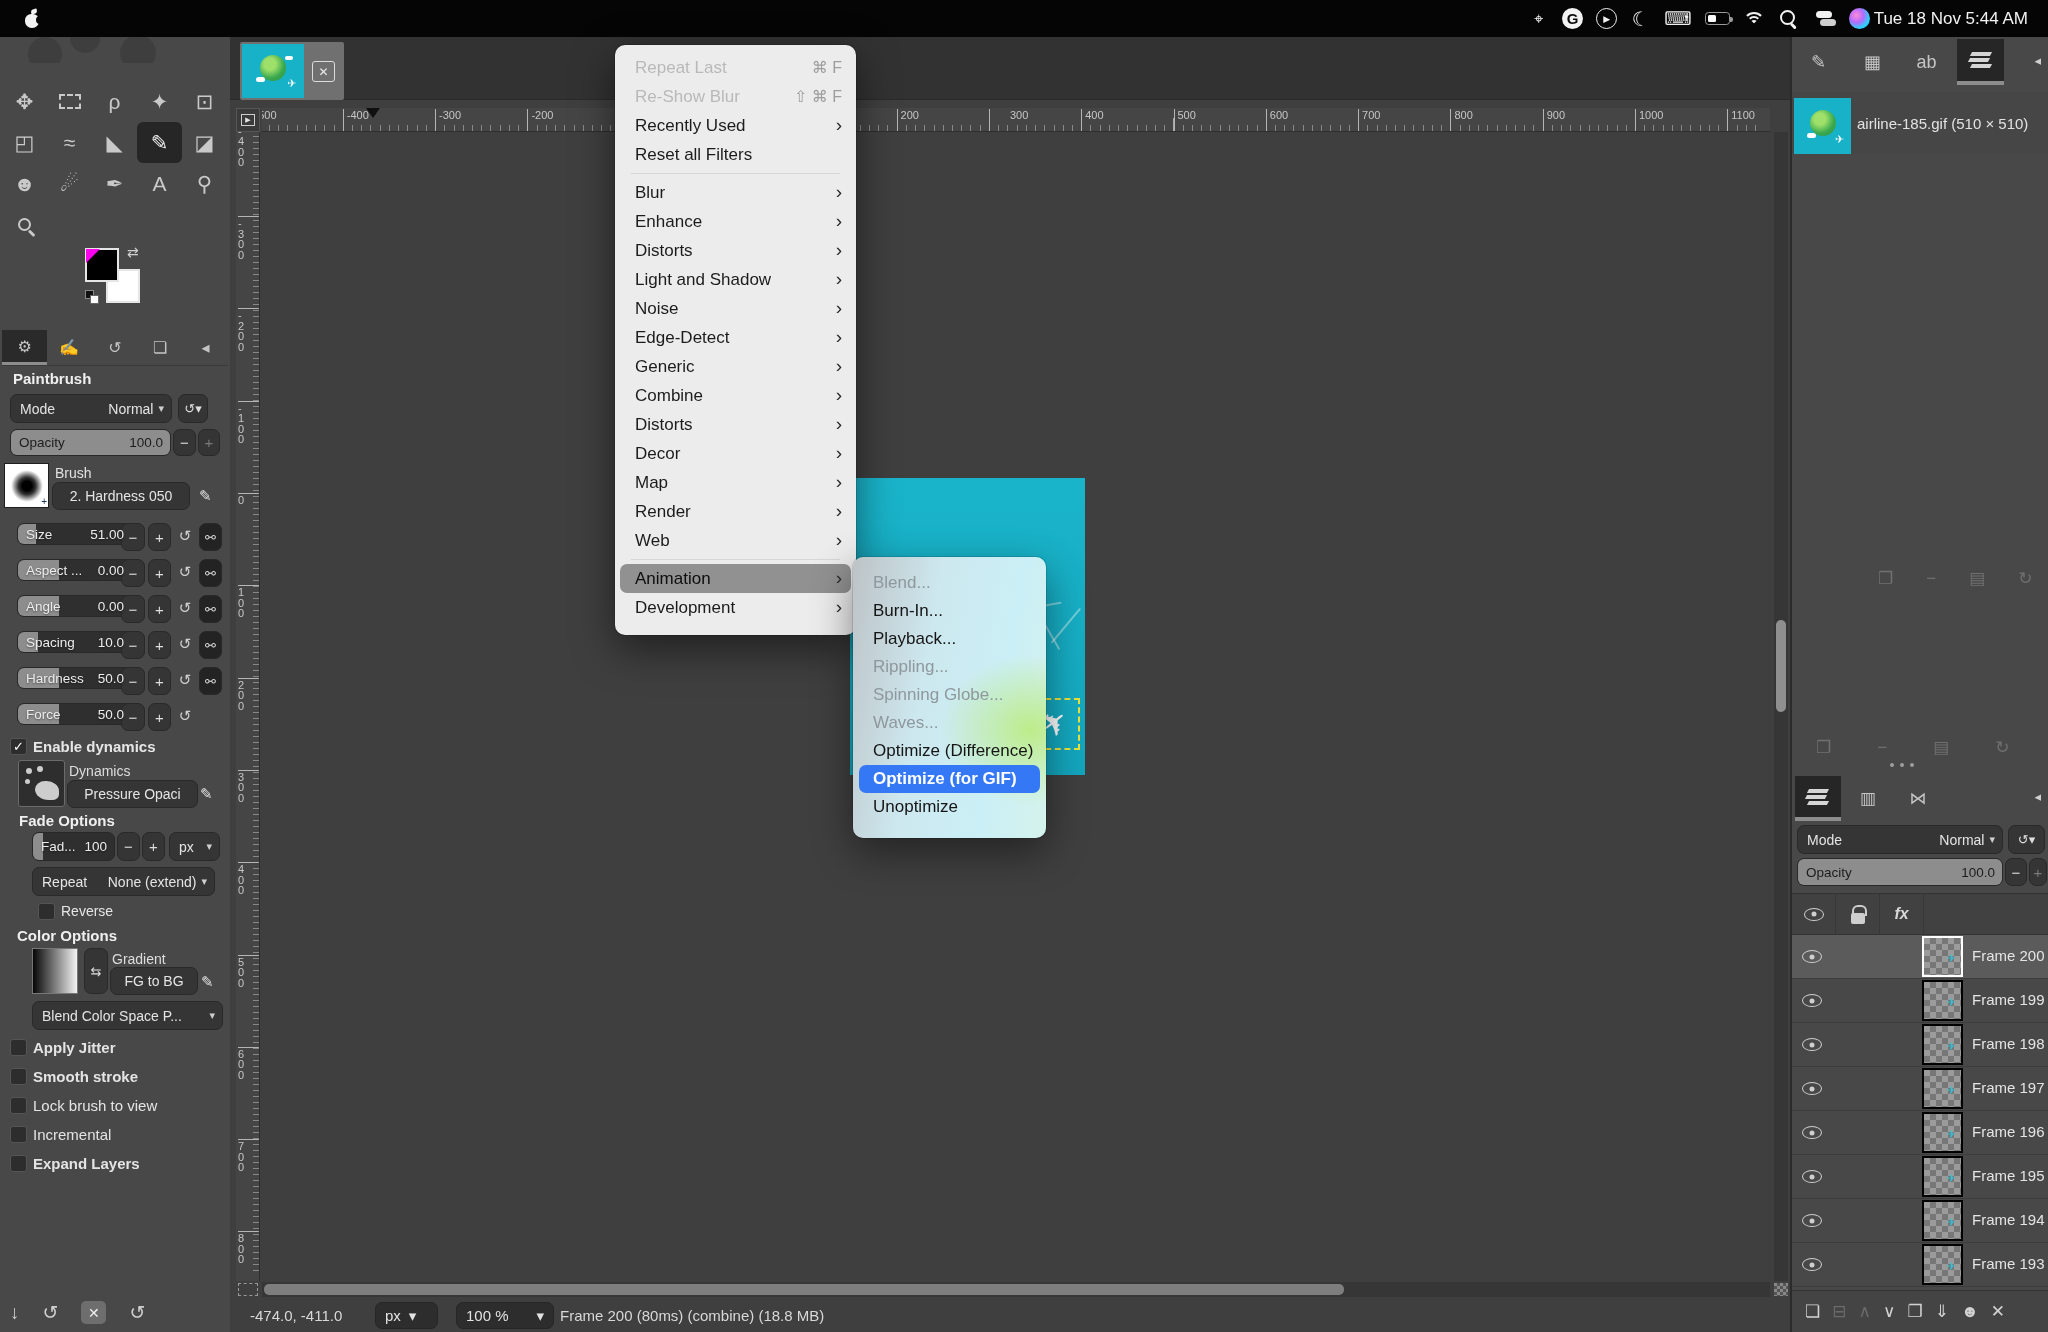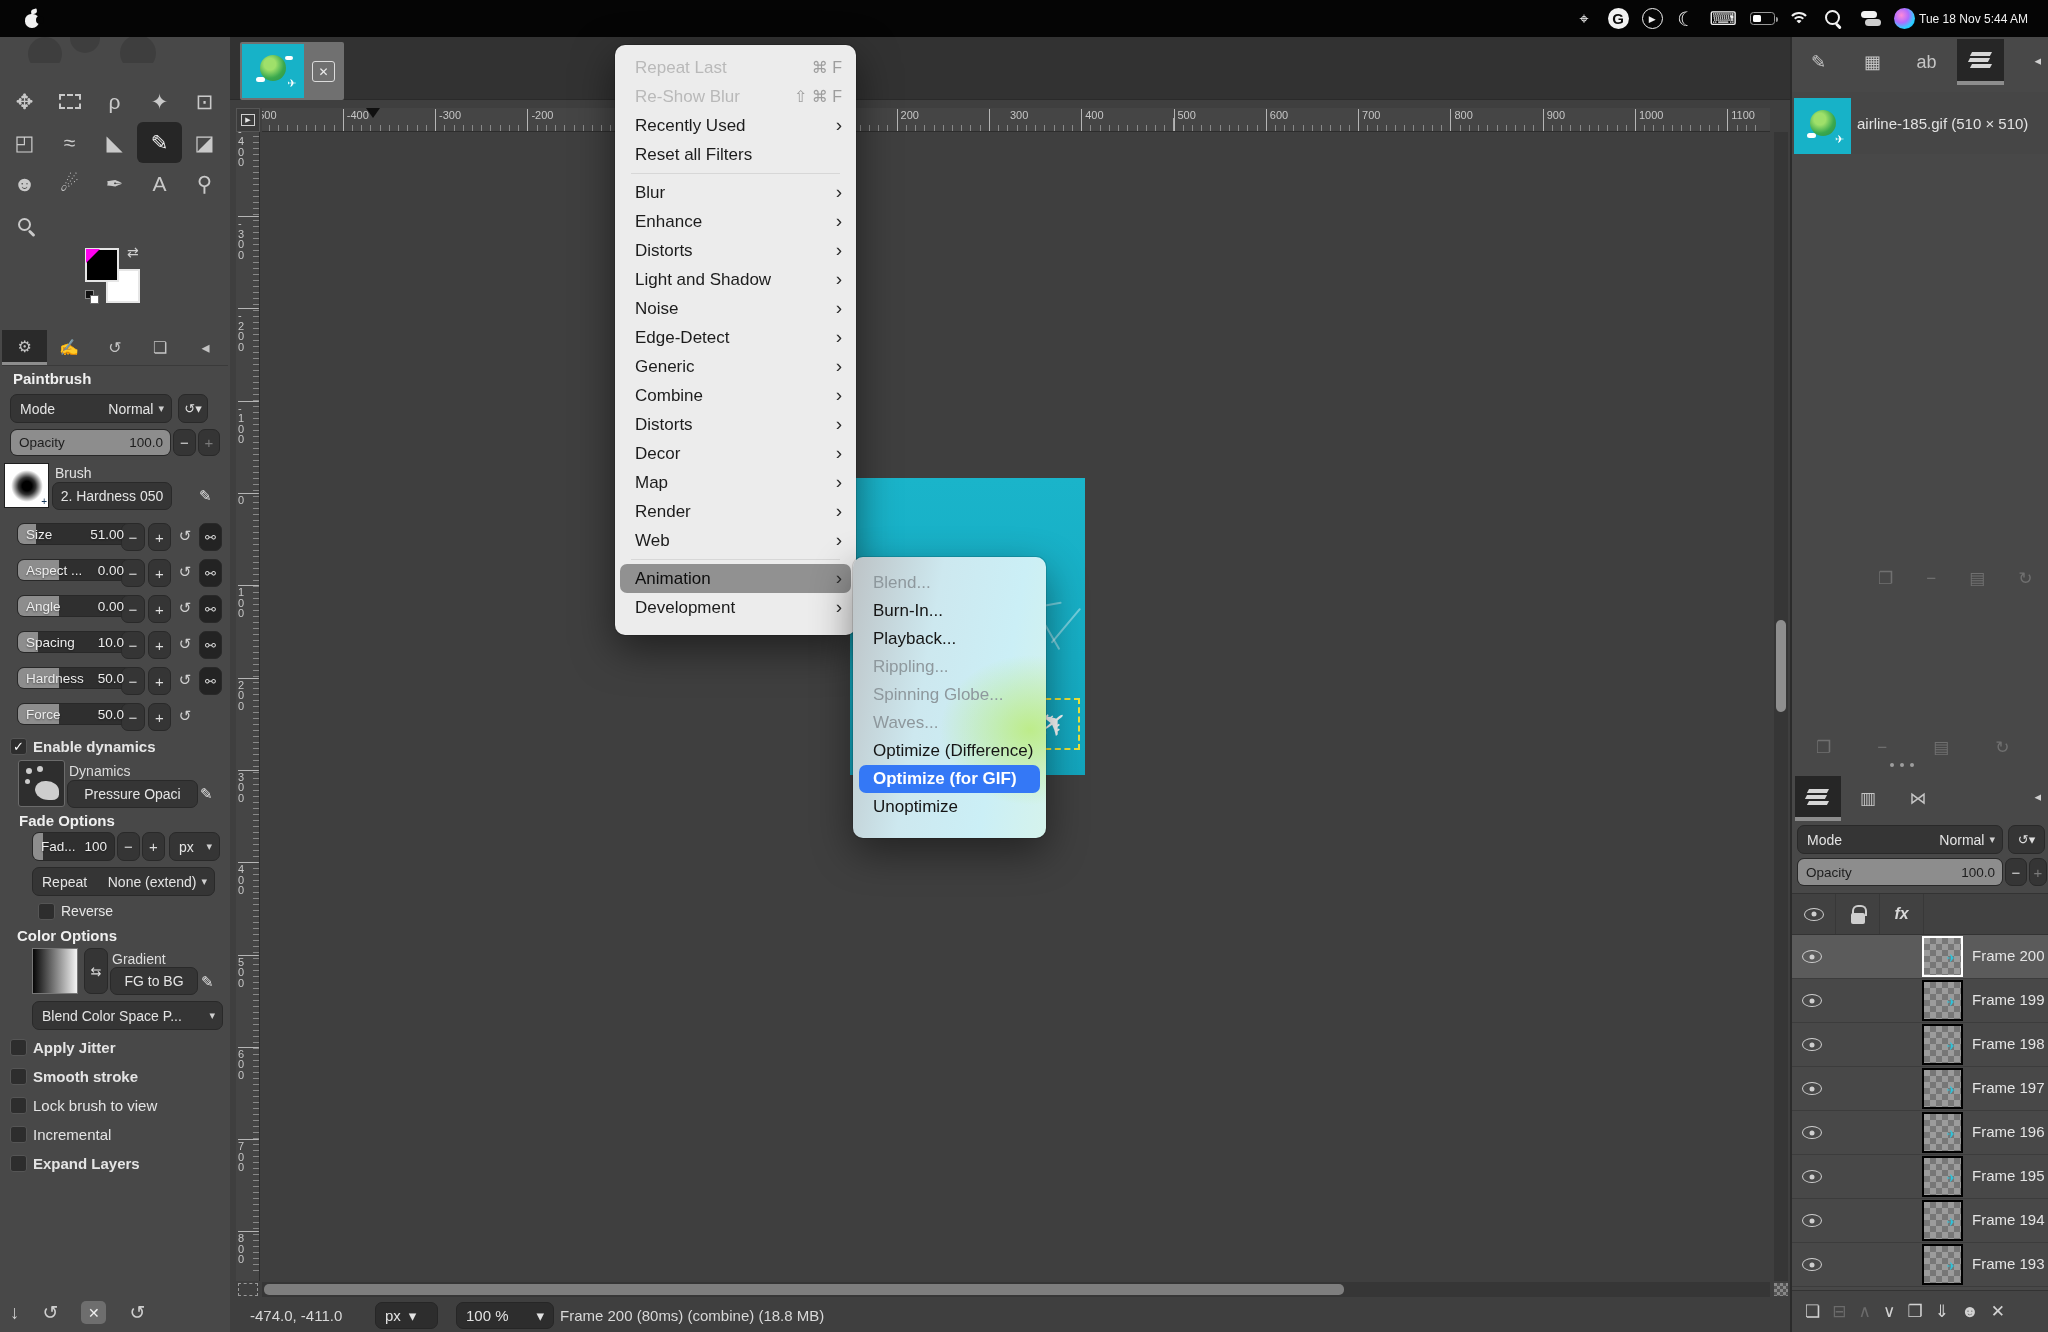--- a/index.html
+++ b/index.html
@@ -29,21 +29,21 @@
 .wifi-icon .a0{width:22px;height:22px;top:1px}
 .wifi-icon .a1{width:14px;height:14px;top:5.5px}
 .wifi-icon .a2{width:7px;height:8px;top:9.5px;border-width:3px}
 .search-icon{width:20px;height:20px}
 .search-icon::before{content:"";position:absolute;left:2px;top:1px;width:11px;height:11px;border:2px solid #f2f2f2;border-radius:50%}
 .search-icon::after{content:"";position:absolute;left:13px;top:13px;width:7px;height:2.5px;background:#f2f2f2;border-radius:2px;transform:rotate(45deg);transform-origin:left center}
 .control-center-icon{width:24px;height:17px;flex-direction:column;gap:1.5px}
 .control-center-icon .ccp{width:16px;height:6.5px;background:#f2f2f2;border-radius:4px;display:block}
 .control-center-icon .ccp2{opacity:.85;align-self:flex-end}
 .siri-icon{width:21px;height:21px;border-radius:50%;background:radial-gradient(circle at 35% 35%,#ff8ad8,#b06cff 38%,#2bd4ff 68%,#0b74ff)}
-#mb-clock{font-size:12px;margin:0 6px 0 4px;white-space:nowrap}
+#mb-clock{font-size:17px;margin:0 6px 0 4px;white-space:nowrap}
 
 #filters-menu{position:absolute;left:615px;top:45px;width:241px;height:590px;background:#ececec;border-radius:10px;box-shadow:0 14px 40px rgba(0,0,0,.5),0 0 0 1px rgba(0,0,0,.14);z-index:95;padding:8px 0;color:#1c1c1c;font-size:17px}
 .mrow{height:29px;display:flex;align-items:center;padding:0 9px 0 15px;margin:0 5px;border-radius:7px}
 .mlabel{white-space:nowrap}
 .mright{margin-left:auto;display:flex;align-items:center}
 .mshort{color:#9d9d9d;font-size:16px;white-space:pre}
 .mchev{color:#2a2a2a;font-size:19px;line-height:1;margin-top:-3px}
 .mrow.disabled,.mrow.disabled .mchev{color:#b9b9b9}
 .mrow.hl{background:#919191;color:#0e0e0e}
 .msep{height:1px;background:#d7d7d7;margin:4px 16px}
@@ -92,21 +92,21 @@
 .slider.darktext .sl,.slider.darktext .sv{text-shadow:none}
 #mode-field{left:10px;top:357px;width:162px;height:29px}
 #mode-reset{left:178px;top:357px;width:30px;height:29px;font-size:13px}
 #opacity-slider{left:10px;top:392px;width:161px;height:27px}
 #opacity-minus{left:173px;top:392px;width:23px;height:27px}
 #opacity-plus{left:198px;top:392px;width:22px;height:27px}
 #brush-thumb{position:absolute;left:4px;top:426px;width:45px;height:45px;background:#fff;border:1px solid #1f1f1f;display:flex;align-items:center;justify-content:center}
 #brush-thumb .blob{width:34px;height:34px;background:radial-gradient(circle,#000 20%,rgba(0,0,0,.8) 36%,rgba(0,0,0,0) 66%);border-radius:50%}
 #brush-thumb .pl{position:absolute;right:1px;bottom:0;font-size:10px;color:#135}
 #brush-label{position:absolute;left:55px;top:428px;font-size:14px;color:#e2e2e2}
-#brush-field{left:52px;top:445px;width:120px;height:28px;justify-content:center}
+#brush-field{left:52px;top:445px;width:138px;height:28px;justify-content:center}
 .editbtn{position:absolute;font-size:15px;color:#e0e0e0}
 #brush-edit{left:199px;top:450px}
 #sliders-host{position:absolute;left:0;top:0;width:230px}
 .srow{position:absolute;left:0;width:230px;height:28px}
 .sl-pill{left:17px;width:115px;height:22px}
 .sl-minus{left:121px;top:0;width:24px;height:28px}
 .sl-plus{left:148px;top:0;width:23px;height:28px}
 .sl-reset{position:absolute;left:175px;top:4px;width:20px;font-size:15px;color:#cfcfcf;text-align:center}
 .sl-link{left:199px;top:0;width:23px;height:28px;background:#232323;font-size:13px}
 #dyn-check{position:absolute;left:10px;top:701px}

